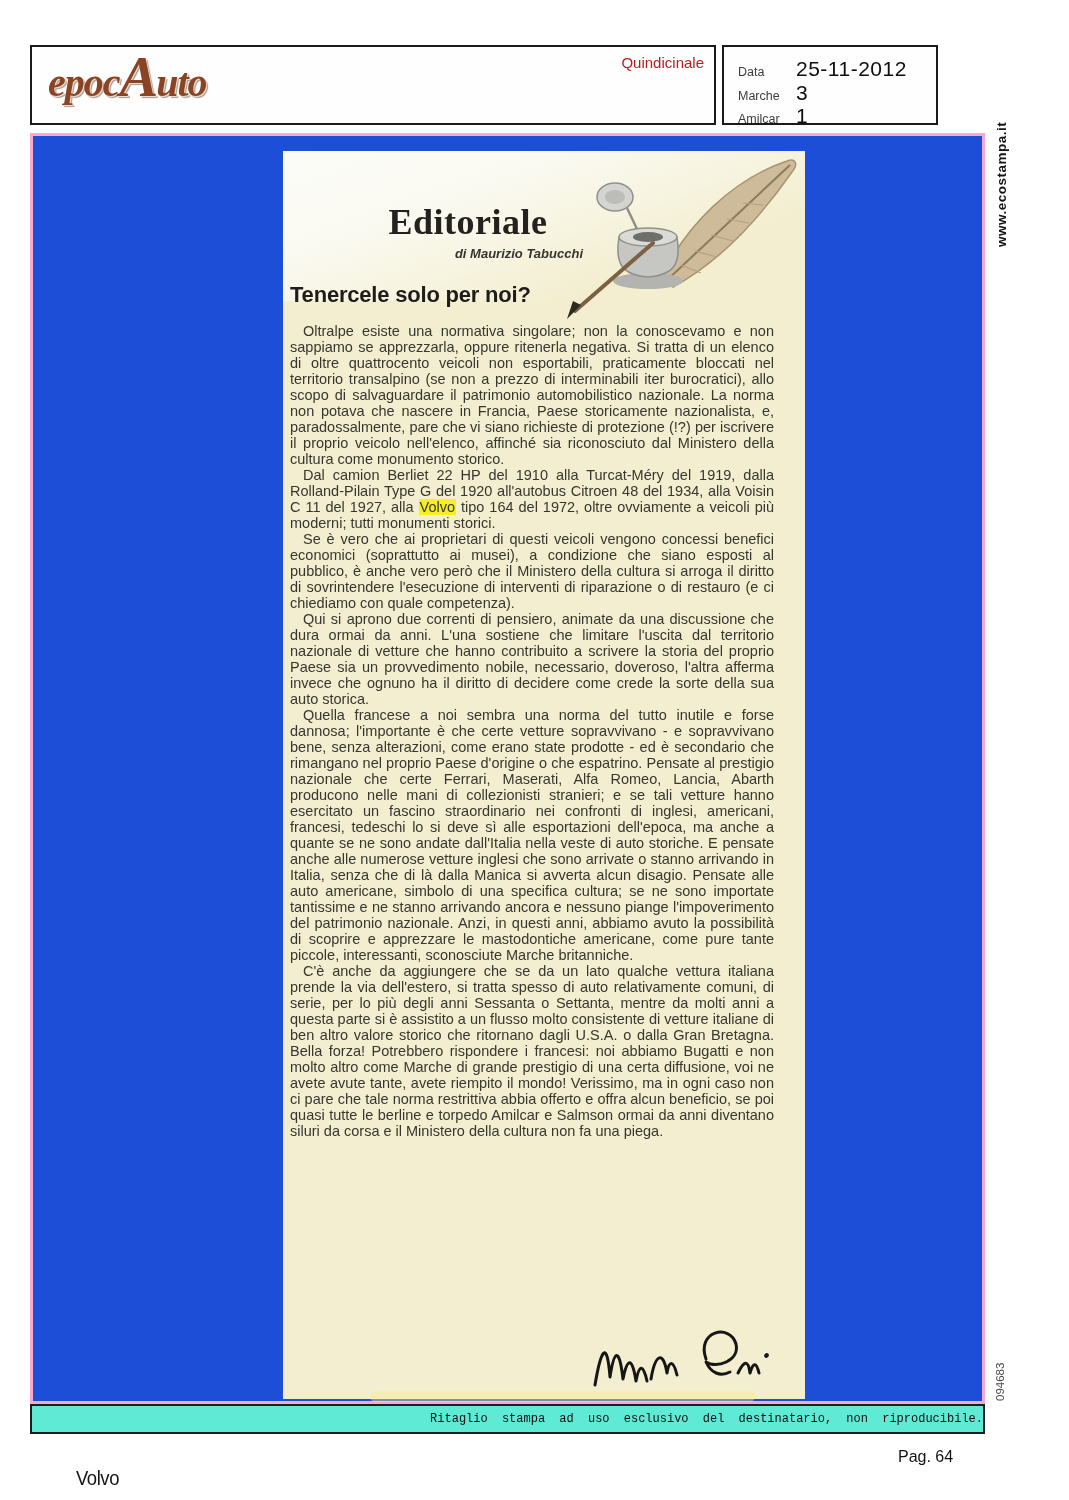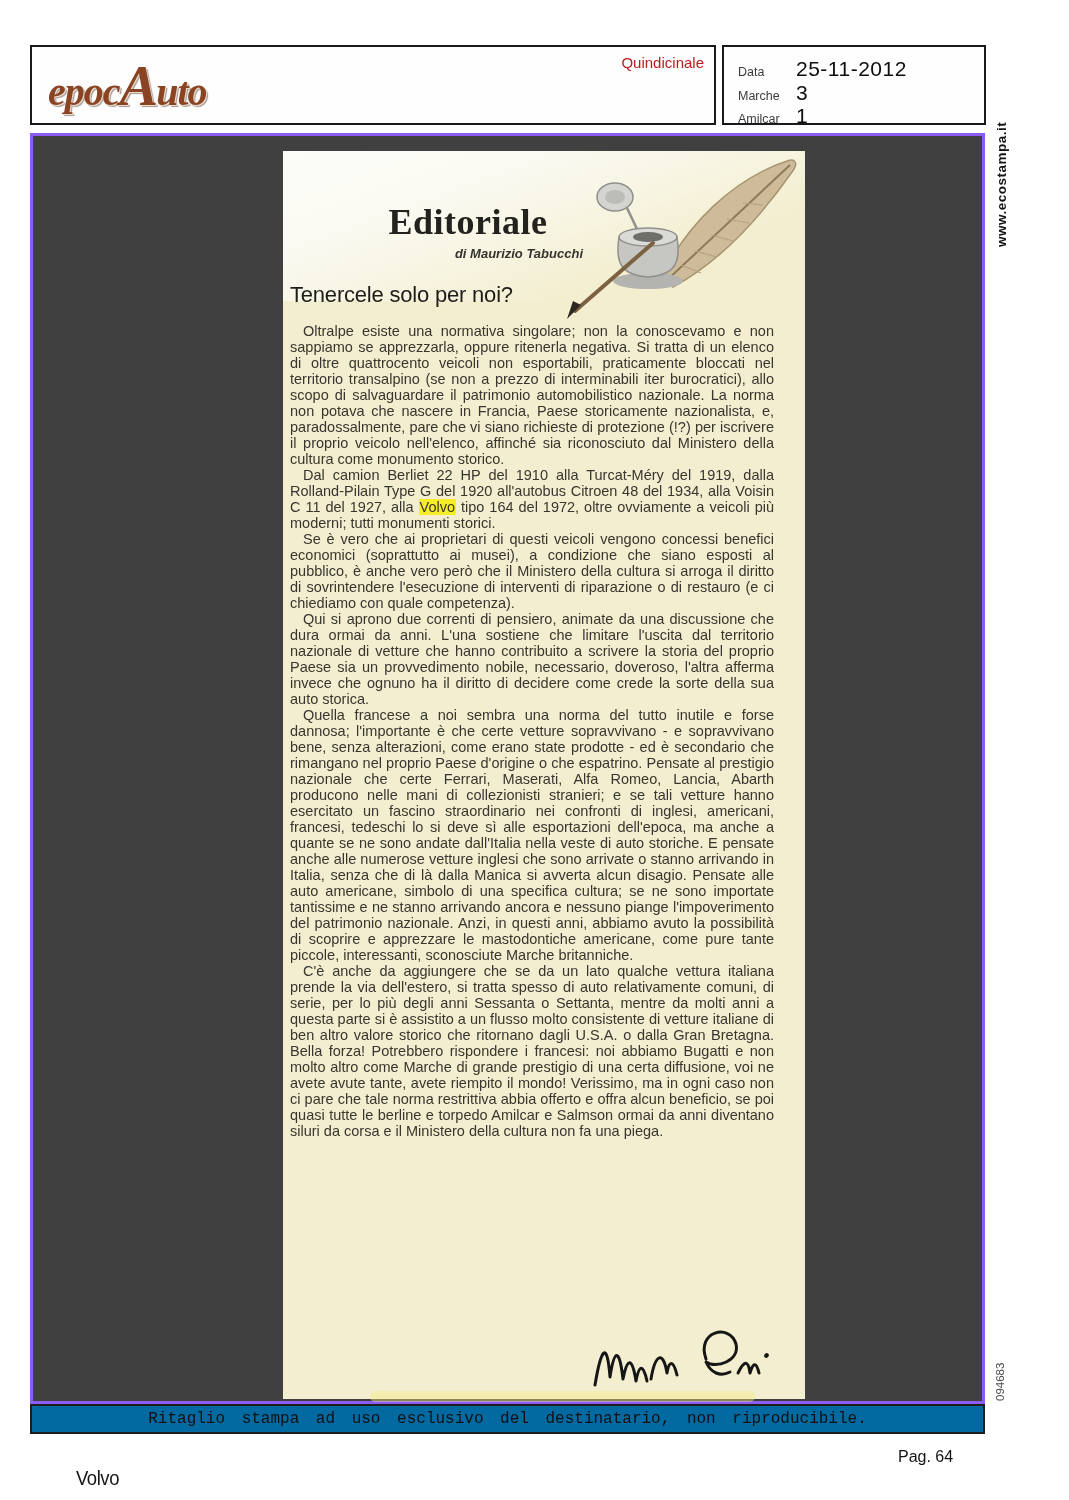--- a/index.html
+++ b/index.html
@@ -5,44 +5,44 @@
   html,body { margin:0; padding:0; }
   body {
     width:1069px; height:1500px; background:#ffffff; position:relative;
     font-family:"Liberation Sans", sans-serif; color:#1c1c1c;
     overflow:hidden;
   }
 
   
   .hdr-box { position:absolute; border:2px solid #1a1a1a; background:#fefefe; box-sizing:border-box; }
   #hdr-left  { left:30px;  top:45px; width:686px; height:80px; }
-  #hdr-right { left:722px; top:45px; width:264px; height:80px; }
+  #hdr-right { left:722px; top:45px; width:216px; height:80px; }
 
   #logo {
     position:absolute; left:16px; top:6px;
     font-family:"Liberation Serif", serif; font-style:italic; font-weight:bold;
     color:#8a4423;
     text-shadow:1px 1px 0 #e8ddcf, 2px 2px 1px rgba(60,25,5,0.45);
-    white-space:nowrap; line-height:66px;
+    white-space:nowrap; line-height:48px;
   }
   #logo .lg-sm { font-size:40px; letter-spacing:-1px; }
   #logo .lg-big { font-size:58px; letter-spacing:-2px; }
   #frequency { position:absolute; right:10px; top:7px; font-size:15px; color:#b91c1c; }
 
   .meta-row { position:absolute; left:14px; white-space:nowrap; }
   .meta-label { display:inline-block; width:58px; font-size:12.5px; color:#3c3c3c; vertical-align:baseline; }
   .meta-value { font-size:21px; color:#0e0e0e; letter-spacing:0.5px; }
   #meta-data   { top:10px; }
   #meta-pagina { top:34px; }
   #meta-foglio { top:57px; }
 
   
   #main-frame {
     position:absolute; left:30px; top:133px; width:955px; height:1271px;
-    border:3px solid #8b5cf6; background:#404040; box-sizing:border-box;
+    border:3px solid #f9a8d4; background:#1d4ed8; box-sizing:border-box;
   }
   #paper {
     position:absolute; left:250px; top:15px; width:522px; height:1248px;
     background:#f3eecf;
   }
   #paper-light {
     position:absolute; left:0; top:0; width:100%; height:150px;
     background:linear-gradient(160deg, #fcfcf8 0%, rgba(252,252,248,0.85) 30%, rgba(252,252,248,0) 75%);
   }
   #quill-art { position:absolute; left:278px; top:2px; width:242px; height:168px; }
@@ -51,40 +51,40 @@
     position:absolute; left:70px; top:50px; width:230px; text-align:center;
     font-family:"Liberation Serif", serif; font-weight:bold;
     font-size:36px; color:#23221e; letter-spacing:0.5px;
   }
   #byline {
     position:absolute; left:70px; top:95px; width:230px; text-align:right;
     font-style:italic; font-weight:bold; font-size:13px; color:#35342f;
   }
   #headline {
     position:absolute; left:7px; top:131px; width:490px;
-    font-size:22px; font-weight:normal; color:#1e1d19; letter-spacing:-0.2px;
+    font-size:22px; font-weight:bold; color:#1e1d19; letter-spacing:-0.2px;
   }
   #bodytext {
     position:absolute; left:7px; top:172px; width:484px;
     font-size:14.5px; line-height:16px; color:#37362f;
     text-align:justify; font-weight:normal;
   }
   #bodytext p { margin:0; text-indent:13px; }
   .hl { background:#f6ee26; padding:0 1px; }
 
   #signature { position:absolute; left:305px; top:1168px; width:195px; height:80px; }
 
   
   #smudge { position:absolute; left:370px; top:1391px; width:385px; height:11px;
             background:rgba(246,236,130,0.42); border-radius:6px; }
   #strip {
     position:absolute; left:30px; top:1404px; width:955px; height:30px;
-    border:2px solid #1d1d1d; background:#0369a1; box-sizing:border-box;
-    text-align:center; line-height:26px;
-    font-family:"Liberation Mono", monospace; font-size:16px;
+    border:2px solid #1d1d1d; background:#5eead4; box-sizing:border-box;
+    text-align:right; line-height:26px;
+    font-family:"Liberation Mono", monospace; font-size:12px;
     word-spacing:7px; color:#101010;
   }
   #subject {
     position:absolute; left:76px; top:1466px; font-size:21px; color:#161616;
     transform:scaleX(0.88); transform-origin:left center; letter-spacing:-0.5px;
   }
   #pageref { position:absolute; left:898px; top:1448px; font-size:16px; color:#141414; }
 
   
   #site-url {

